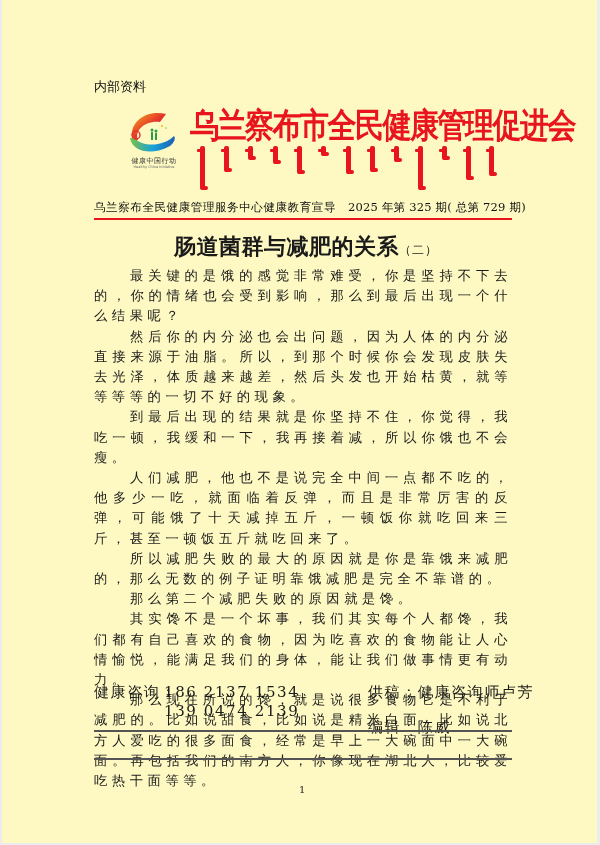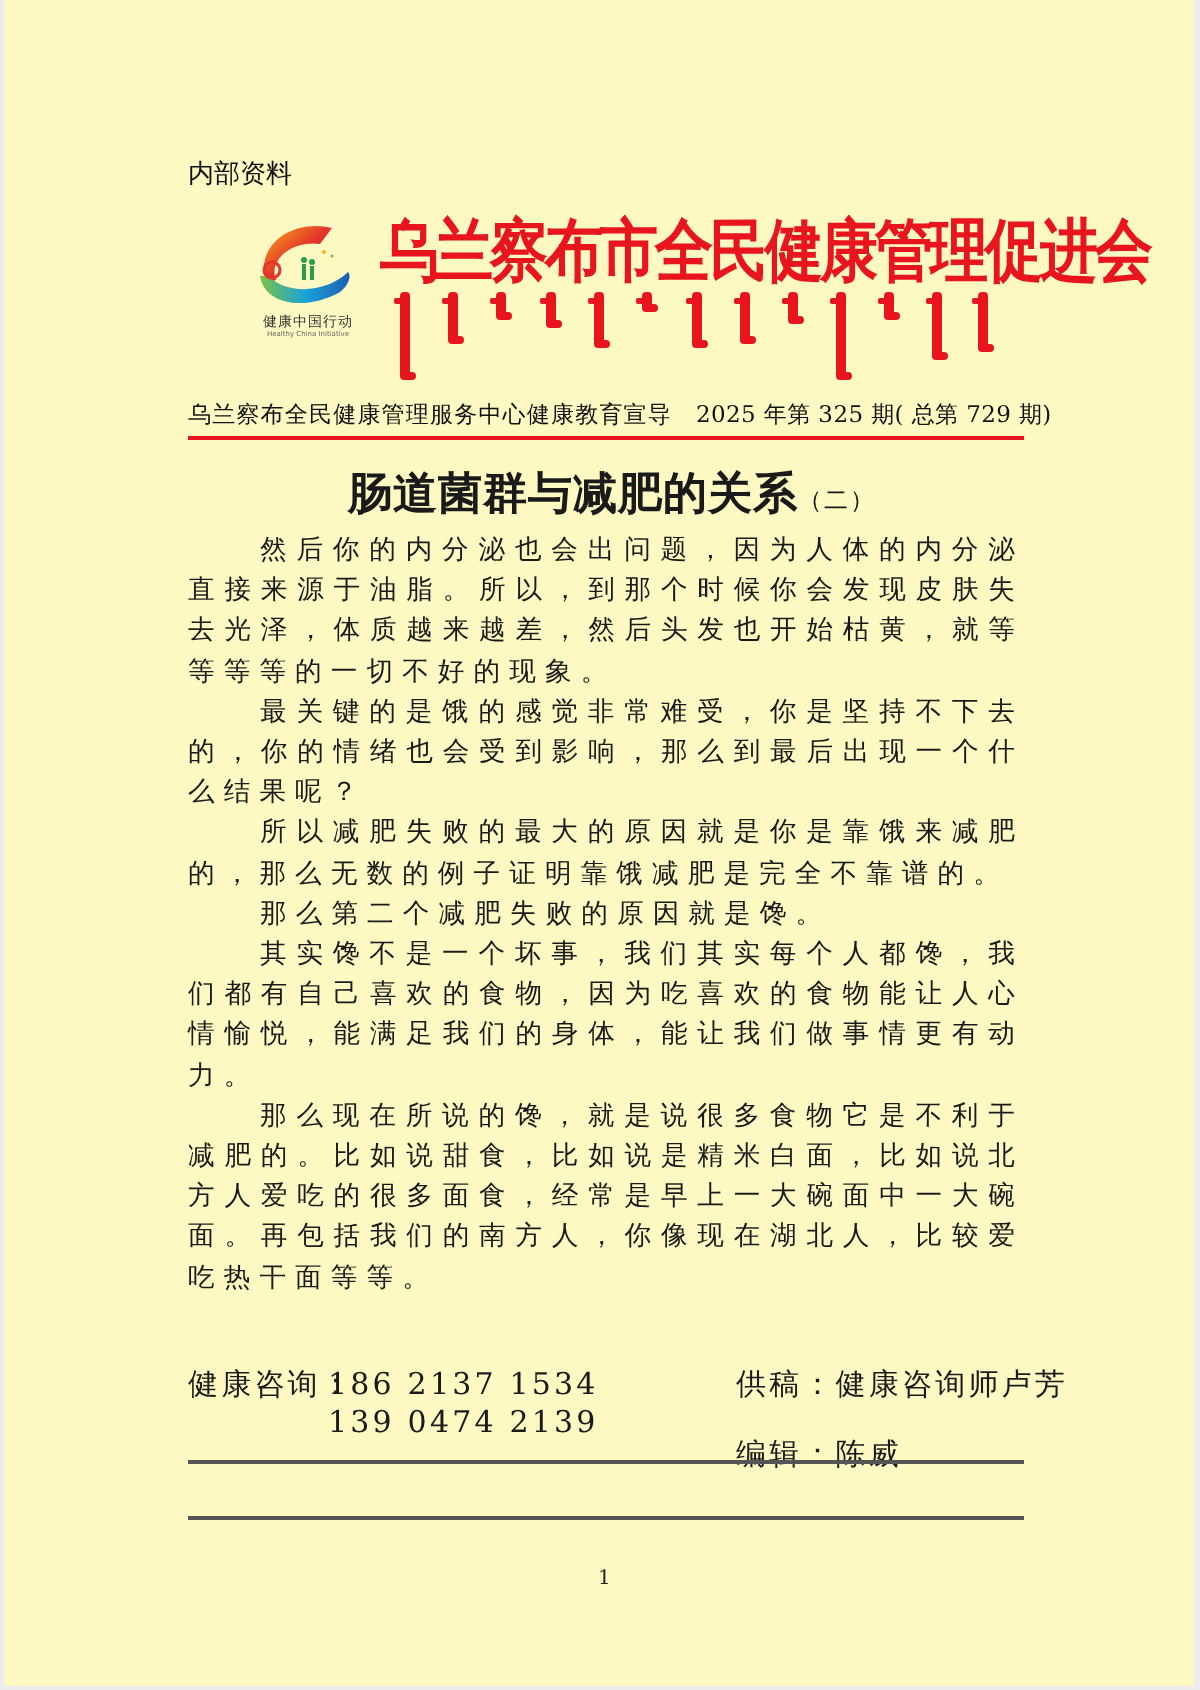--- a/index.html
+++ b/index.html
@@ -142,22 +142,24 @@
     <span class="left">乌兰察布全民健康管理服务中心健康教育宣导</span>
     <span class="right">2025 年第 325 期( 总第 729 期)</span>
   </div>
   <div class="red-rule"></div>
 
   <div class="article-title">
     <span>肠道菌群与减肥的关系</span><span class="part">（二）</span>
   </div>
 
   <div class="body-text">
+    <p>最关键的是饿的感觉非常难受，你是坚持不下去的，你的情绪也会受到影响，那么到最后出现一个什么结果呢？</p>
     <p>然后你的内分泌也会出问题，因为人体的内分泌直接来源于油脂。所以，到那个时候你会发现皮肤失去光泽，体质越来越差，然后头发也开始枯黄，就等等等等的一切不好的现象。</p>
-    <p>最关键的是饿的感觉非常难受，你是坚持不下去的，你的情绪也会受到影响，那么到最后出现一个什么结果呢？</p>
+    <p>到最后出现的结果就是你坚持不住，你觉得，我吃一顿，我缓和一下，我再接着减，所以你饿也不会瘦。</p>
+    <p>人们减肥，他也不是说完全中间一点都不吃的，他多少一吃，就面临着反弹，而且是非常厉害的反弹，可能饿了十天减掉五斤，一顿饭你就吃回来三斤，甚至一顿饭五斤就吃回来了。</p>
     <p>所以减肥失败的最大的原因就是你是靠饿来减肥的，那么无数的例子证明靠饿减肥是完全不靠谱的。</p>
     <p>那么第二个减肥失败的原因就是馋。</p>
     <p>其实馋不是一个坏事，我们其实每个人都馋，我们都有自己喜欢的食物，因为吃喜欢的食物能让人心情愉悦，能满足我们的身体，能让我们做事情更有动力。</p>
     <p>那么现在所说的馋，就是说很多食物它是不利于减肥的。比如说甜食，比如说是精米白面，比如说北方人爱吃的很多面食，经常是早上一大碗面中一大碗面。再包括我们的南方人，你像现在湖北人，比较爱吃热干面等等。</p>
   </div>
 
   <div class="contact">
     <span class="c-label">健康咨询：</span>
     <span class="phone1">186 2137 1534</span>
     <span class="phone2">139 0474 2139</span>

